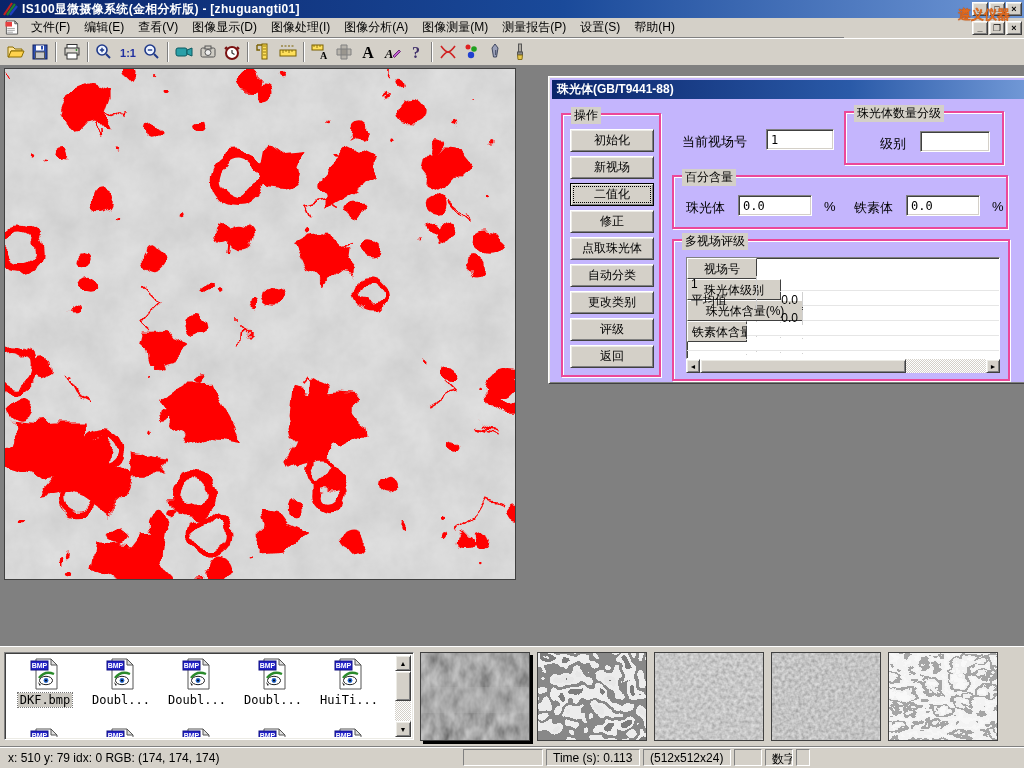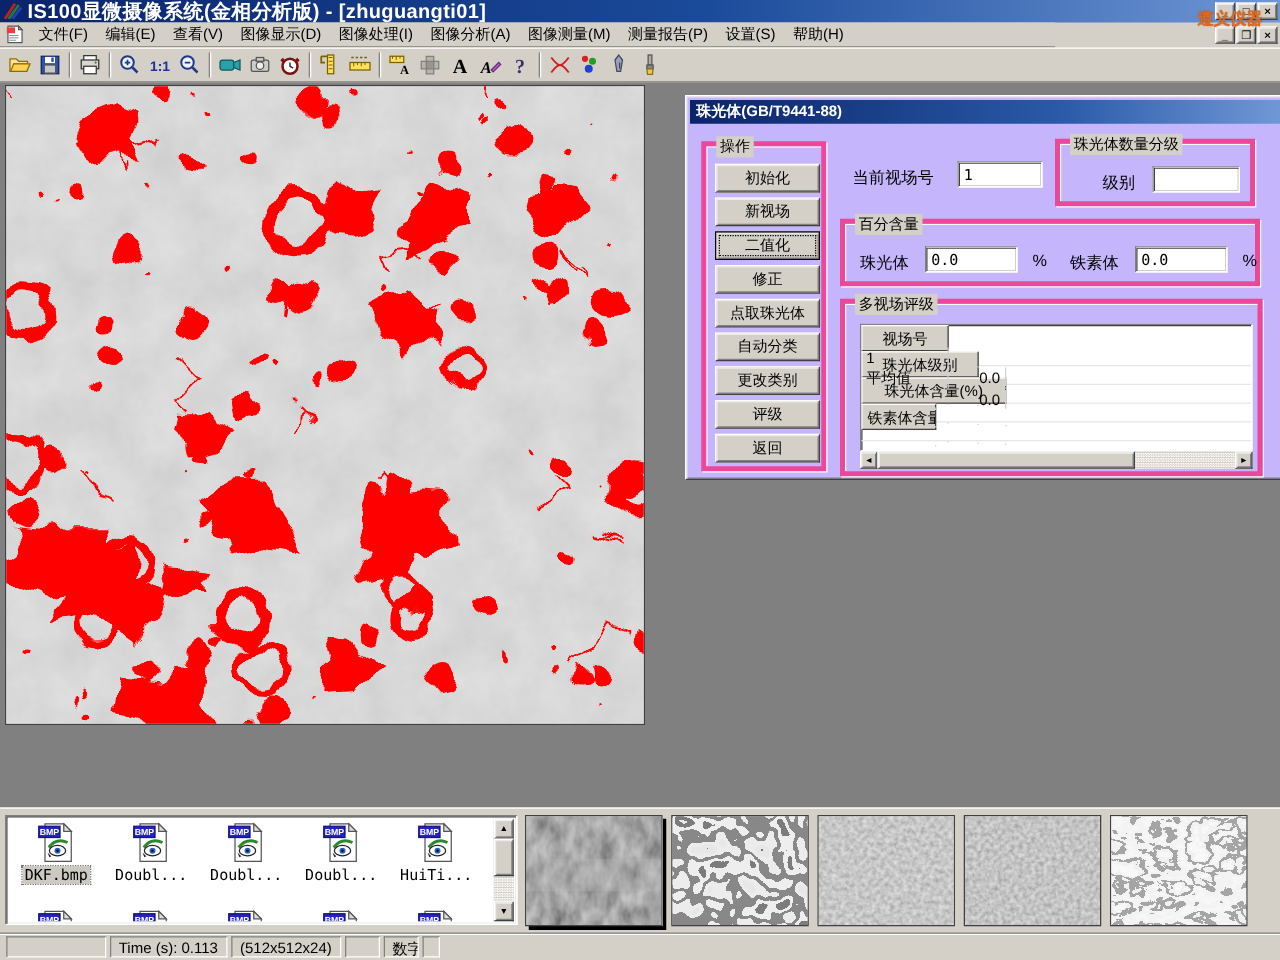--- a/index.html
+++ b/index.html
@@ -2,25 +2,25 @@
 <html><head>
 <meta charset="utf-8">
 <style>
   * { margin:0; padding:0; box-sizing:border-box; }
   html,body { width:1024px; height:768px; overflow:hidden; }
   body { font-family:"Liberation Sans","DejaVu Sans",sans-serif; font-size:12px; background:#d4d0c8; position:relative; }
 
   
   .r3 { border:1px solid; border-color:#ffffff #404040 #404040 #ffffff; box-shadow:inset 1px 1px 0 #ecebe5, inset -1px -1px 0 #808080; background:#d4d0c8; }
   .s3 { border:1px solid; border-color:#808080 #ffffff #ffffff #808080; box-shadow:inset 1px 1px 0 #404040, inset -1px -1px 0 #ecebe5; background:#fff; }
-  .etched { border:4px solid #ec4899; box-shadow:inset 1px 1px 0 #ffffff, 1px 1px 0 #ffffff; }
+  .etched { border:2px solid #ec4899; box-shadow:inset 1px 1px 0 #ffffff, 1px 1px 0 #ffffff; }
 
   
   .titlebar { position:absolute; left:0; top:0; width:1024px; height:18px; background:linear-gradient(90deg,#0a246a 0%,#1a4a9a 55%,#6f97d6 100%); display:flex; align-items:center; padding:0 2px; }
-  .titlebar .title { color:#fff; font-weight:bold; font-size:16px; margin-left:4px; letter-spacing:0.3px; }
+  .titlebar .title { color:#fff; font-weight:bold; font-size:12px; margin-left:4px; letter-spacing:0.3px; }
   .winbtns { position:absolute; right:2px; top:2px; display:flex; gap:1px; }
   .winbtn { width:16px; height:14px; font-size:9px; line-height:12px; text-align:center; font-weight:bold; color:#000; cursor:pointer; }
   .watermark { position:absolute; right:14px; top:6px; color:#e06a1f; font-weight:bold; font-size:13px; z-index:50; text-shadow:0 0 1px #a33f00; }
 
   
   .menubar { position:absolute; left:0; top:18px; width:844px; height:20px; background:#d4d0c8; border-bottom:1px solid #808080; display:flex; align-items:center; padding-left:2px; }
   .menu-item { padding:2px 7px; cursor:default; }
   .doc-icon { width:16px; height:15px; margin:0 4px 0 2px; }
   .childbtns { position:absolute; right:2px; top:21px; display:flex; gap:1px; }
 
@@ -740,19 +740,20 @@
             <feFuncG type="discrete" tableValues="0.93 0.90 0.38 0.88 0.94 0.95 0.90 0.92"></feFuncG>
             <feFuncB type="discrete" tableValues="0.93 0.90 0.38 0.88 0.94 0.95 0.90 0.92"></feFuncB>
           </feComponentTransfer>
     </filter>
       </defs>
     <rect width="108" height="87" filter="url(#t5)"></rect>
   </svg>
 </div>
 
 <div class="statusbar">
+  <div class="status-coords">x: 510 y: 79  idx: 0  RGB: (174, 174, 174)</div>
   <div class="spanel" style="width:80px;"></div>
   <div class="spanel" style="width:94px;">Time (s): 0.113</div>
   <div class="spanel" style="width:88px;">(512x512x24)</div>
   <div class="spanel" style="width:28px;"></div>
   <div class="spanel" style="width:28px; text-align:center;">数字</div>
   <div class="spanel" style="width:14px;"></div>
 </div>
 
 </body></html>

